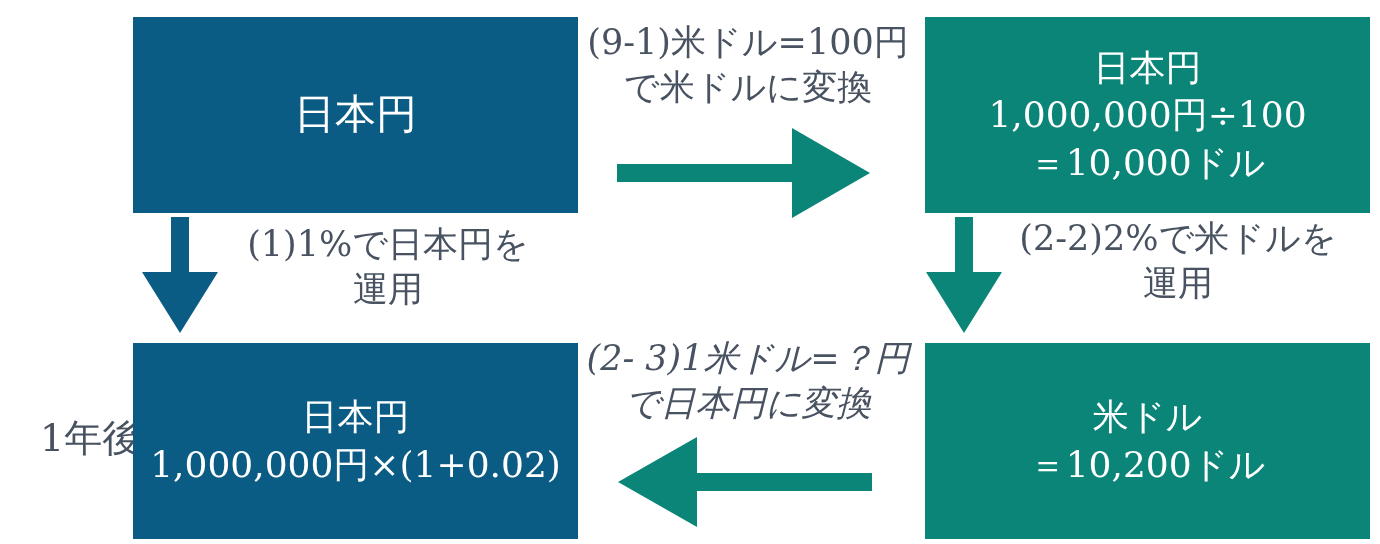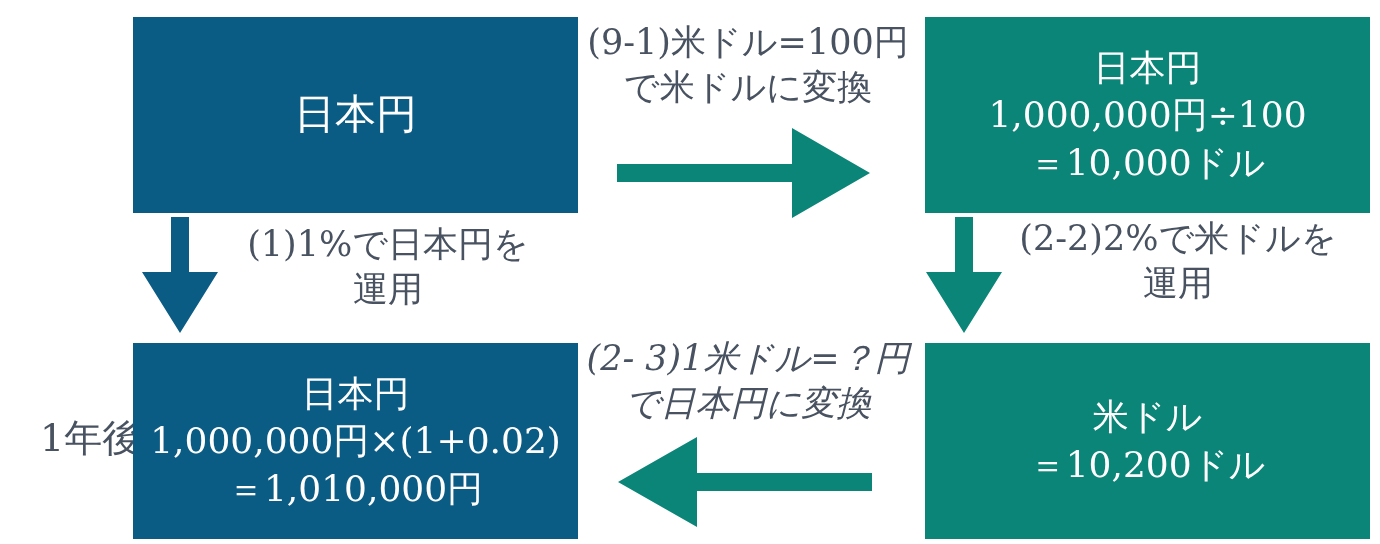--- a/index.html
+++ b/index.html
@@ -65,21 +65,20 @@
 
   <div class="box teal three-line" style="left:925px; top:17px;">
     <div class="line">日本円</div>
     <div class="line">1,000,000円÷100</div>
     <div class="line">＝10,000ドル</div>
   </div>
 
   <div class="box blue three-line" style="left:133px; top:343px;">
     <div class="line">日本円</div>
     <div class="line">1,000,000円×(1+0.02)</div>
-    <div class="line">＝1,010,000円</div>
   </div>
 
   <div class="box teal three-line" style="left:925px; top:343px;">
     <div class="line">米ドル</div>
     <div class="line">＝10,200ドル</div>
   </div>
 
   <svg class="arrow teal" style="left:617px; top:128px;" width="253" height="90" viewBox="0 0 253 90" aria-hidden="true">
     <polygon points="0,36 175,36 175,0 253,45 175,90 175,54 0,54" fill="currentColor"></polygon>
   </svg>

